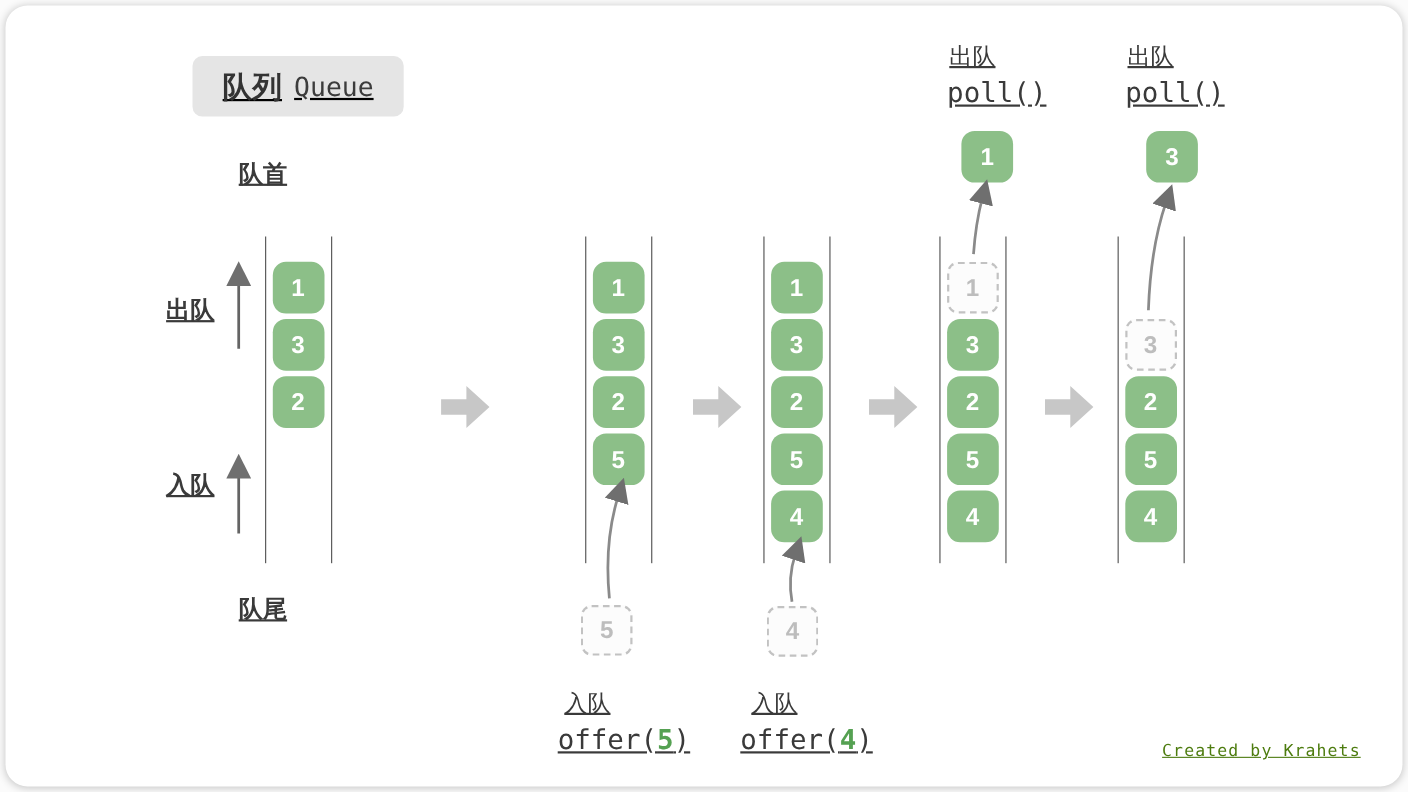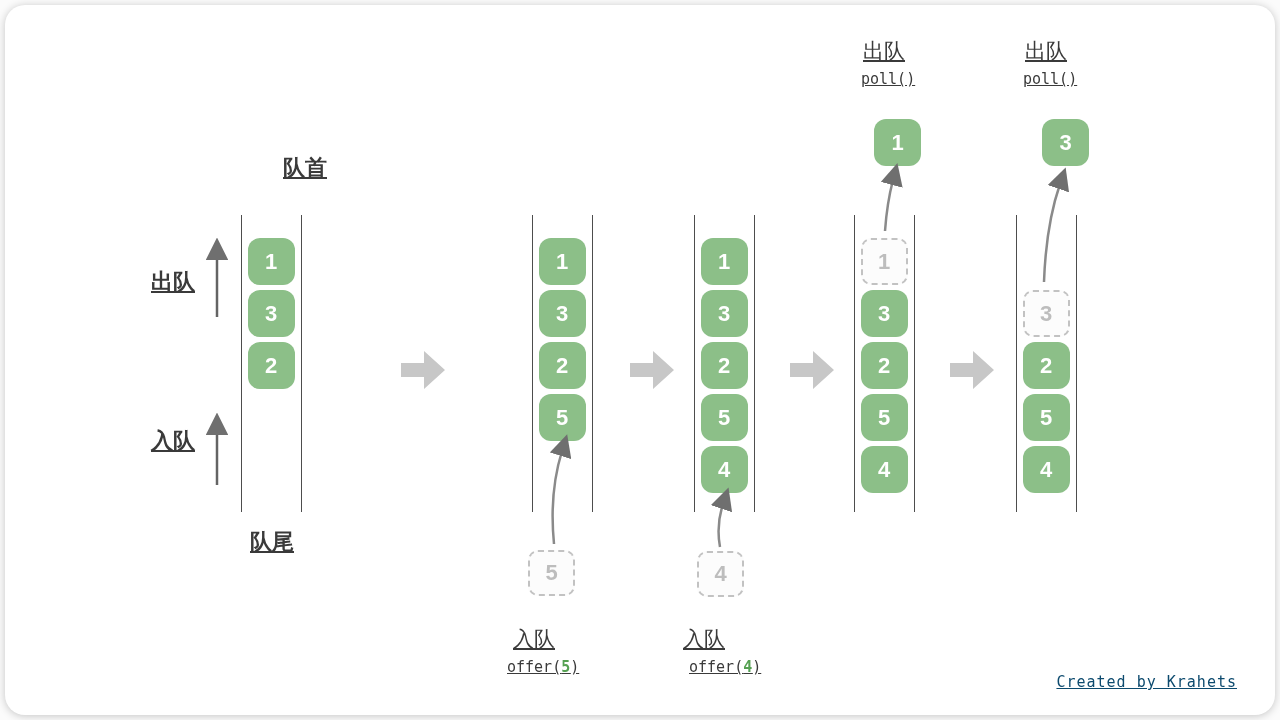--- a/index.html
+++ b/index.html
@@ -13,21 +13,21 @@
   
   #title-box { left:170px; top:46px; width:192px; height:55px; background:#e5e5e5;
                border-radius:9px; display:flex; align-items:center; justify-content:center;
                gap:11px; }
   #title-zh { font-weight:bold; font-size:27px; color:#333; }
   #title-en { font-family:"DejaVu Sans Mono","Liberation Mono",monospace; font-size:24px; color:#3c3c3c; }
 
   
   .cn-bold { font-weight:bold; font-size:22px; color:#3a3a3a; }
   .cn-reg  { font-size:21px; color:#3a3a3a; }
-  .code    { font-family:"DejaVu Sans Mono","Liberation Mono",monospace; font-size:15px; color:#3a3a3a;text-align:center; }
+  .code    { font-family:"DejaVu Sans Mono","Liberation Mono",monospace; font-size:25px; color:#3a3a3a;text-align:center; }
   .code .arg { color:#55a152; font-weight:bold; }
 
   
   .col { position:absolute; top:210px; width:61px; height:297px;
          border-left:1.5px solid #4d4d4d; border-right:1.5px solid #4d4d4d; }
   .cell { position:absolute; left:5.5px; width:47px; height:47px; border-radius:12px;
           display:flex; align-items:center; justify-content:center;
           font-weight:bold; font-size:22px; }
   .cell.green { background:#8cbf88; color:#ffffff; }
   .cell.dashed { background:#fcfcfc; border:2px dashed #c2c2c2; color:#bdbdbd;
@@ -38,31 +38,35 @@
   .float-cell { position:absolute; width:47px; height:47px; border-radius:12px;
                 display:flex; align-items:center; justify-content:center;
                 font-weight:bold; font-size:22px; }
   .float-cell.green { background:#8cbf88; color:#fff; }
   .float-cell.dashed { background:#fcfcfc; border:2px dashed #c2c2c2; color:#bdbdbd;
                        border-radius:10px; font-weight:600; height:46px; }
 
   .block-arrow { position:absolute; width:46px; height:40px; }
   #watermark { right:38px; bottom:24px;
                font-family:"DejaVu Sans Mono","Liberation Mono",monospace;
-               font-size:15px; color:#0c4a6e; letter-spacing:1px; }
+               font-size:15px; color:#4d7c0f; letter-spacing:1px; }
   #arrow-layer { position:absolute; left:0; top:0; pointer-events:none; }
 </style>
 </head>
 <body>
 
 <div id="card">
 
+  <div id="title-box" class="abs">
+    <span id="title-zh">队列</span>
+    <span id="title-en">Queue</span>
+  </div>
 
-  <div class="abs cn-bold" style="left:212px;top:148px;width:110px;text-align:right">队首</div>
-  <div class="abs cn-bold" style="left:212px;top:522px;width:110px;text-align:center">队尾</div>
+  <div class="abs cn-bold" style="left:212px;top:138px;width:110px;text-align:left">队首</div>
+  <div class="abs cn-bold" style="left:212px;top:534px;width:110px;">队尾</div>
   <div class="abs cn-bold" style="left:146px;top:262px">出队</div>
   <div class="abs cn-bold" style="left:146px;top:421px">入队</div>
 
   <div class="col" style="left:236px">
     <div class="cell green slot0">1</div>
     <div class="cell green slot1">3</div>
     <div class="cell green slot2">2</div>
   </div>
 
   <div class="col" style="left:527px">
@@ -119,21 +123,21 @@
   <div class="float-cell dashed" style="left:523px;top:545px">5</div>
   <div class="float-cell dashed" style="left:692px;top:546px">4</div>
 
   <div class="float-cell green" style="left:869px;top:114px">1</div>
   <div class="float-cell green" style="left:1037px;top:114px">3</div>
 
   <div class="abs cn-reg" style="left:508px;top:620px">入队</div>
   <div class="abs code" style="left:502px;top:653px"><span>offer(</span><span class="arg">5</span><span>)</span></div>
 
   <div class="abs cn-reg" style="left:678px;top:620px">入队</div>
-  <div class="abs code" style="left:684px;top:653px"><span>offer(</span><span class="arg">4</span><span>)</span></div>
+  <div class="abs code" style="left:668px;top:653px"><span>offer(</span><span class="arg">4</span><span>)</span></div>
 
   <div class="abs cn-reg" style="left:858px;top:32px">出队</div>
   <div class="abs code" style="left:856px;top:65px">poll()</div>
 
   <div class="abs cn-reg" style="left:1020px;top:32px">出队</div>
   <div class="abs code" style="left:1018px;top:65px">poll()</div>
 
   <div class="abs" id="watermark">Created by Krahets</div>
 
   <svg id="arrow-layer" width="1280" height="720">

